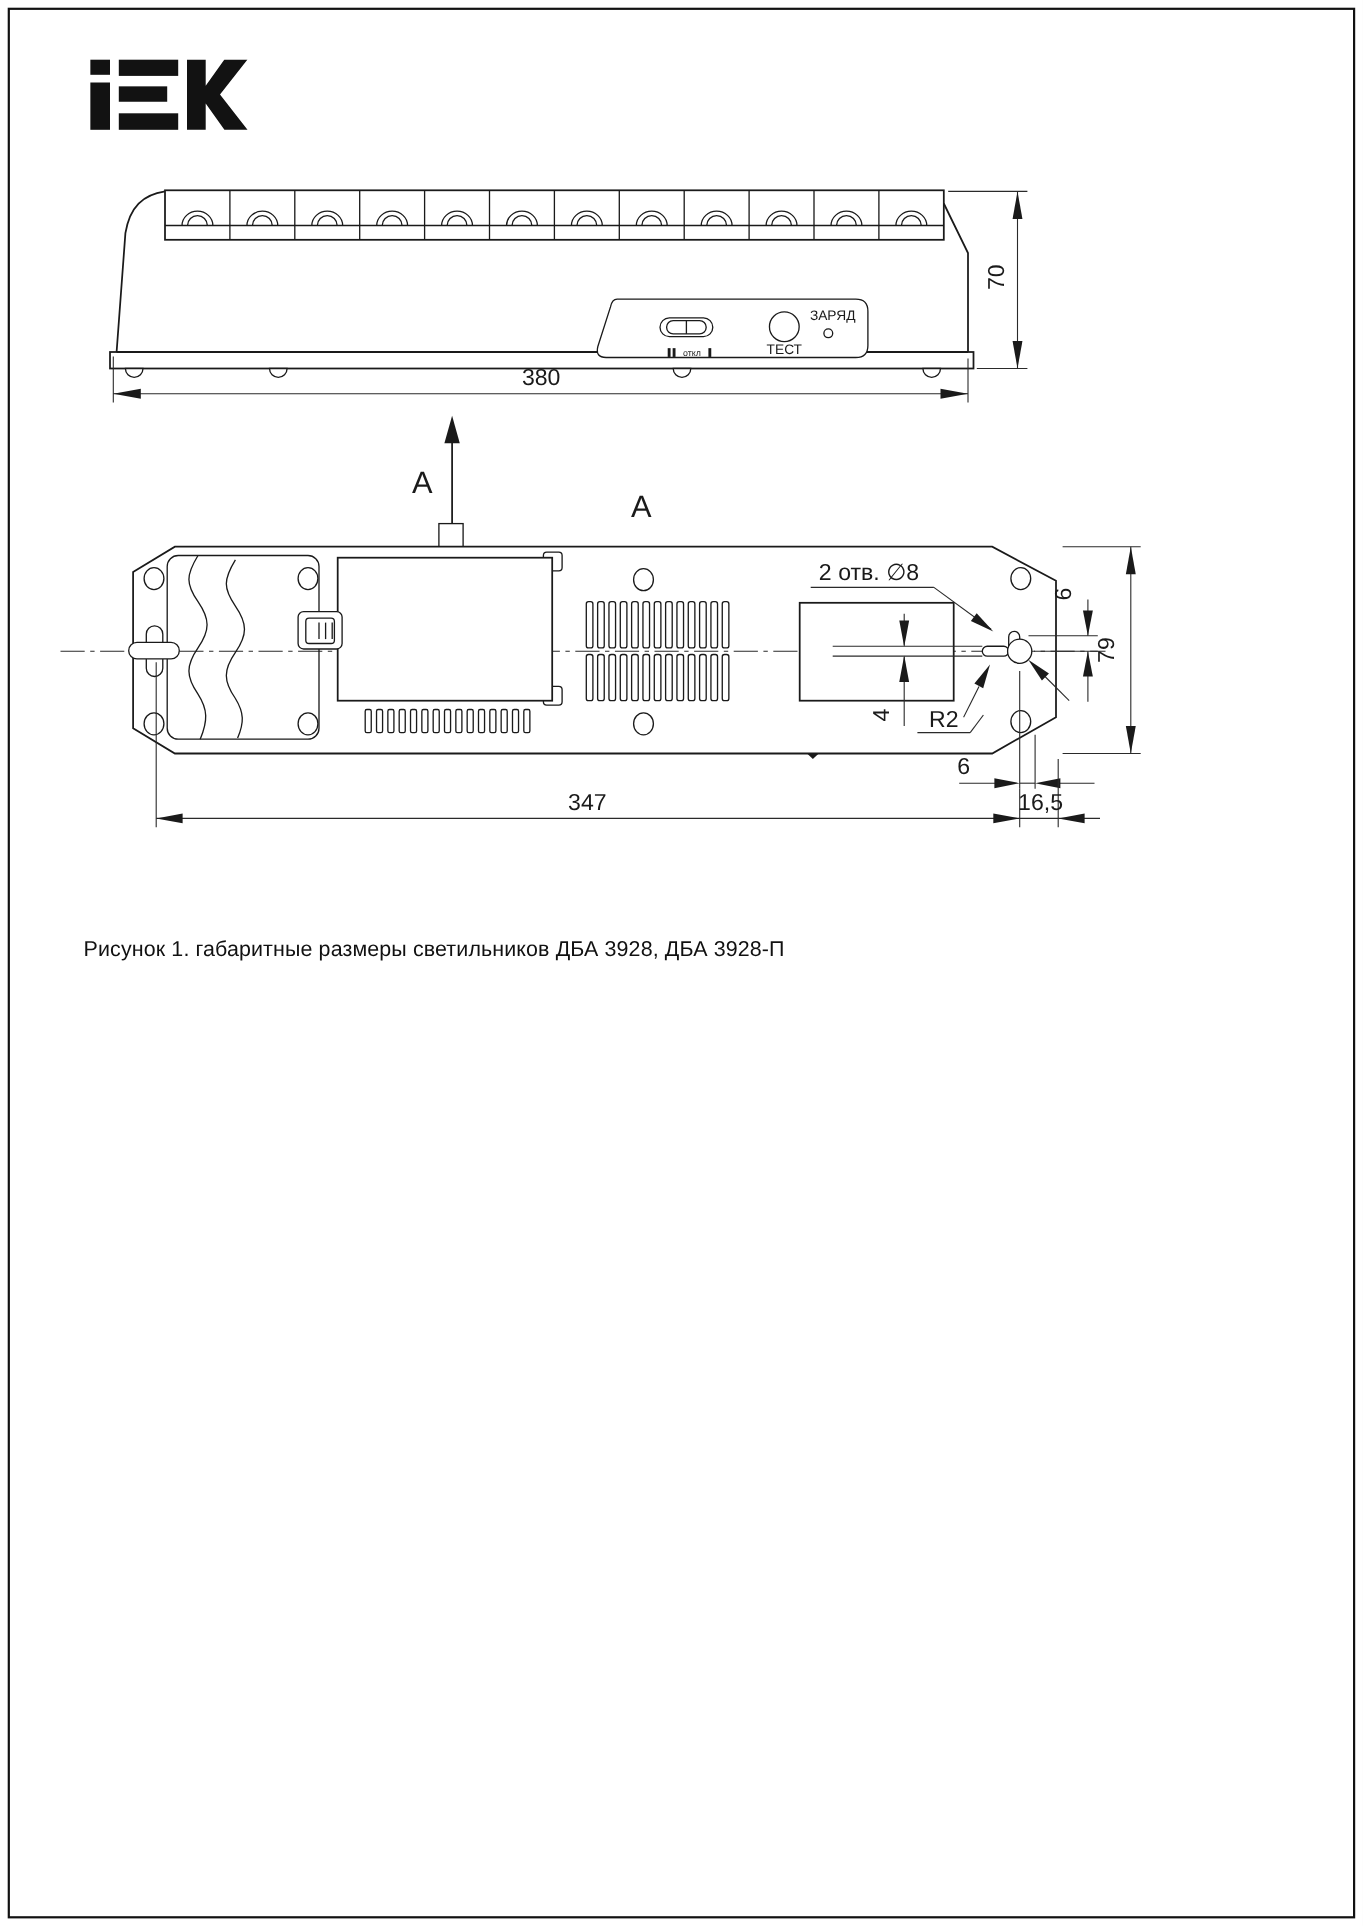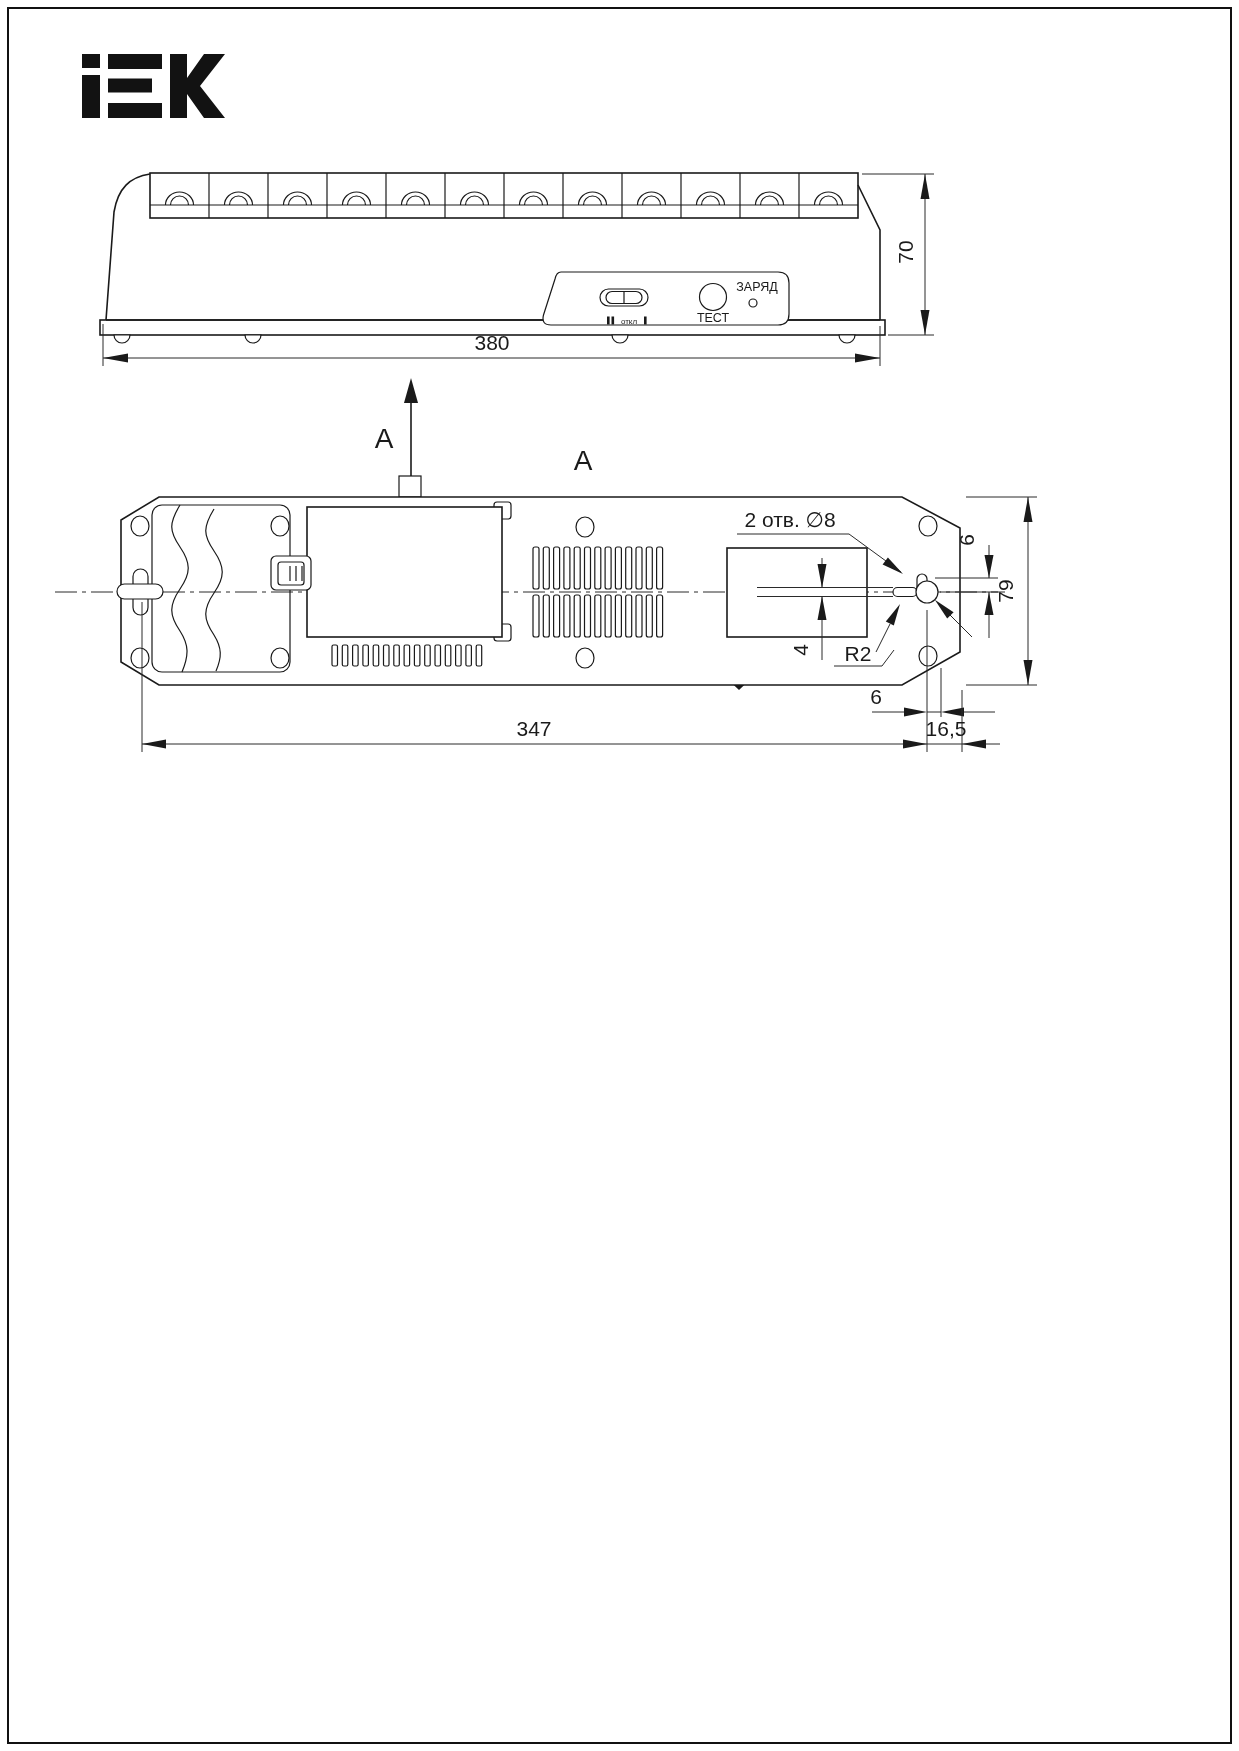--- a/index.html
+++ b/index.html
@@ -322,14 +322,15 @@
         <line class="dimline" x1="962" y1="744" x2="1000" y2="744"></line>
         <polygon class="arrow" points="142,744 166,739.5 166,748.5"></polygon>
         <polygon class="arrow" points="927,744 903,739.5 903,748.5"></polygon>
         <polygon class="arrow" points="962,744 986,739.5 986,748.5"></polygon>
         <text class="dim-text" x="534" y="736" text-anchor="middle">347</text>
         <text class="dim-text" x="946" y="736" text-anchor="middle">16,5</text>
       </g>
     </g>
   </svg>
 
+  <div class="caption">Рисунок 1. габаритные размеры светильников ДБА 3928, ДБА 3928-П</div>
 
 </div>
 
 </body></html>

